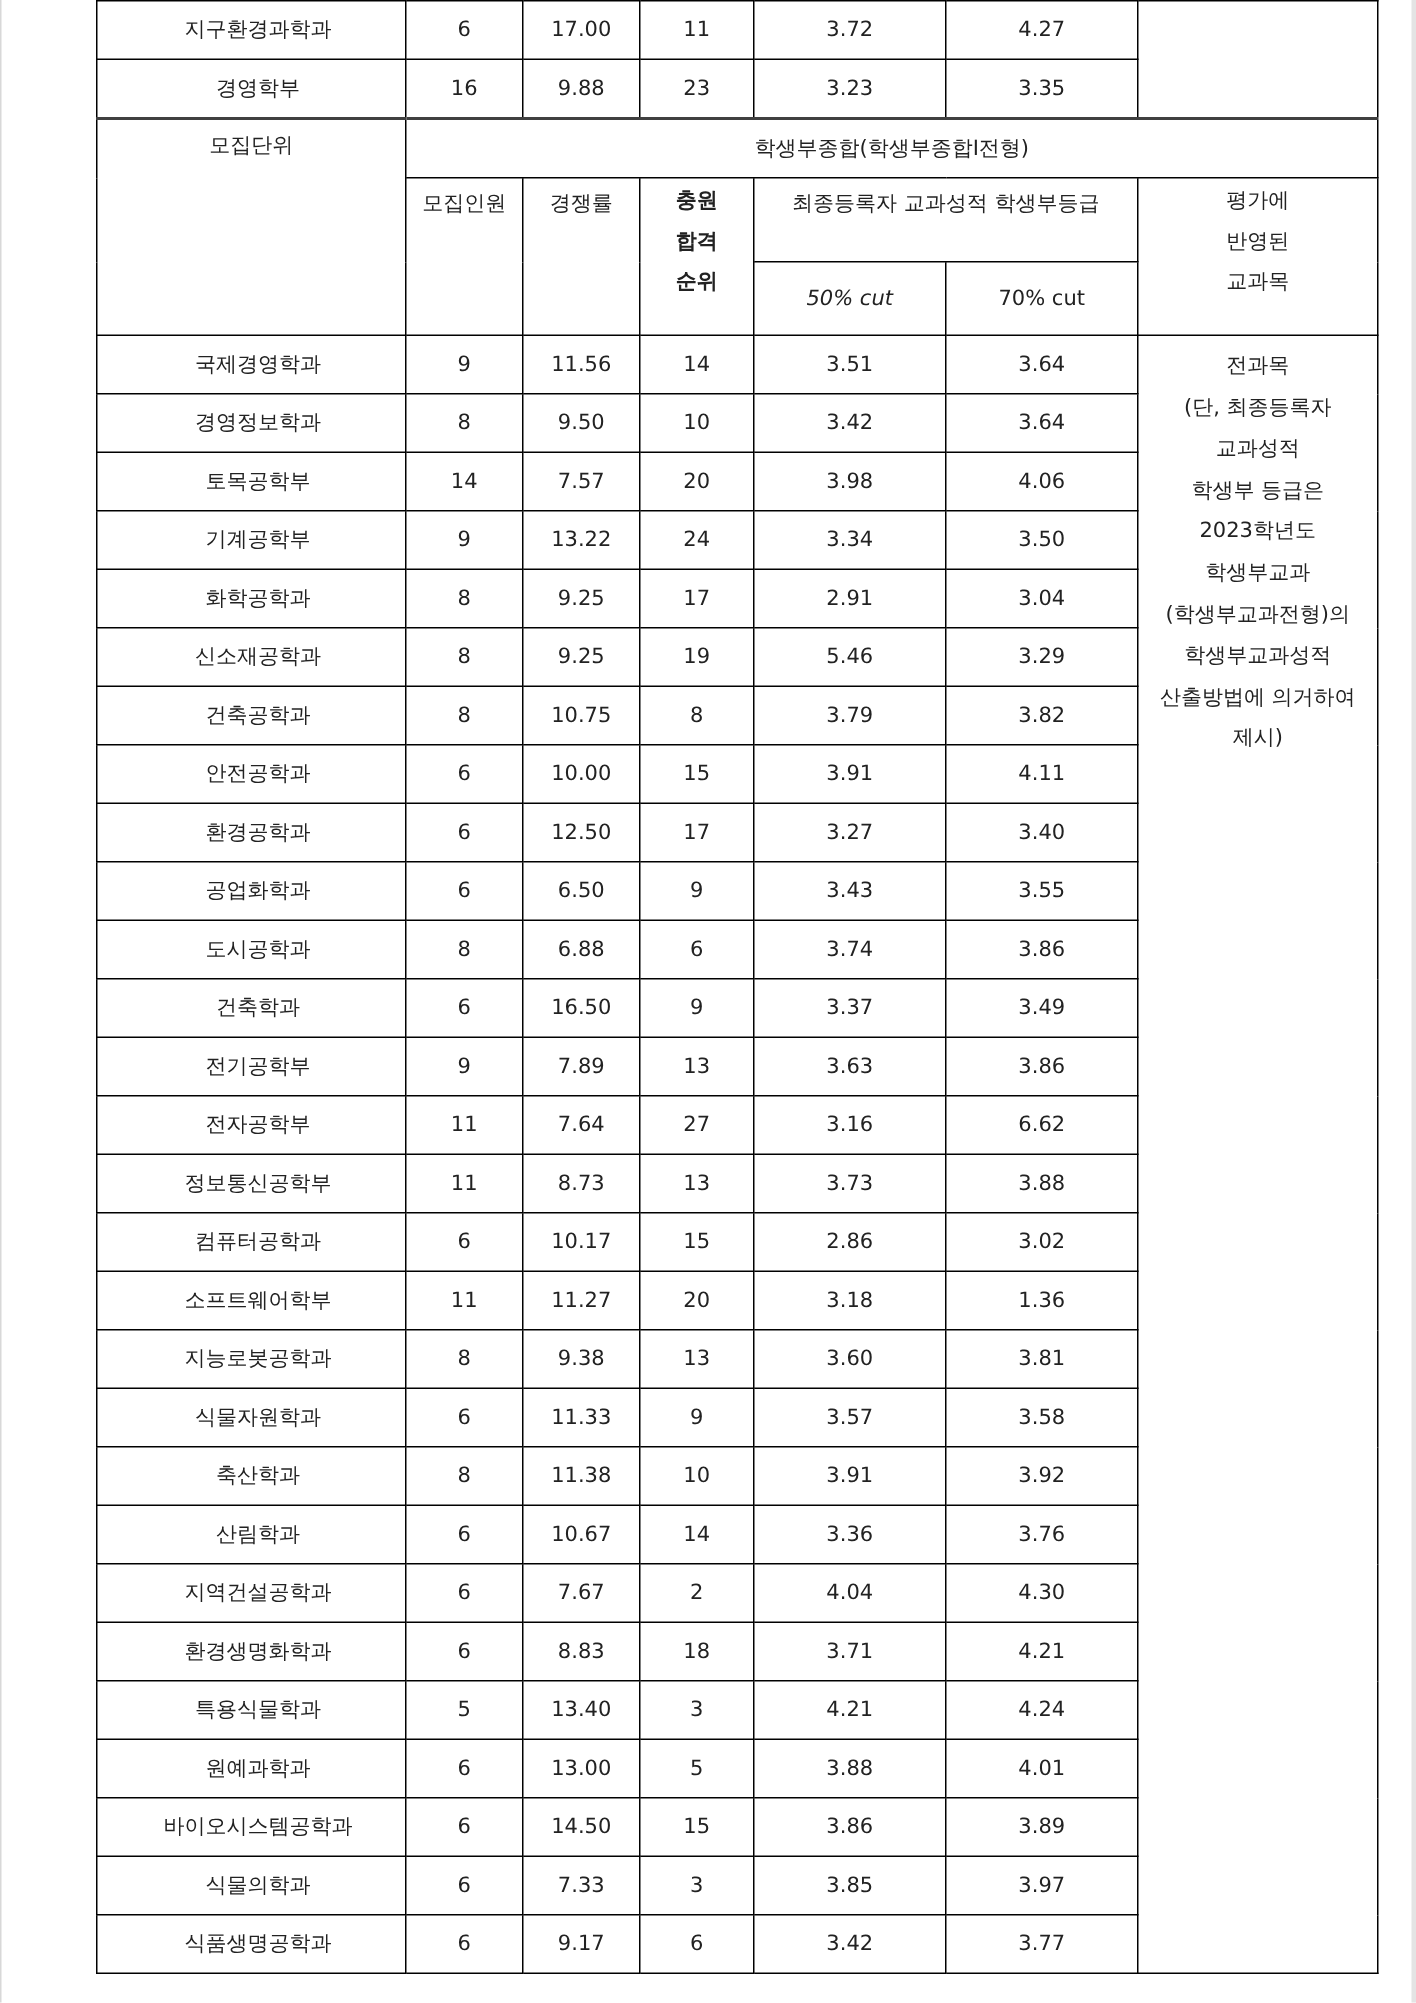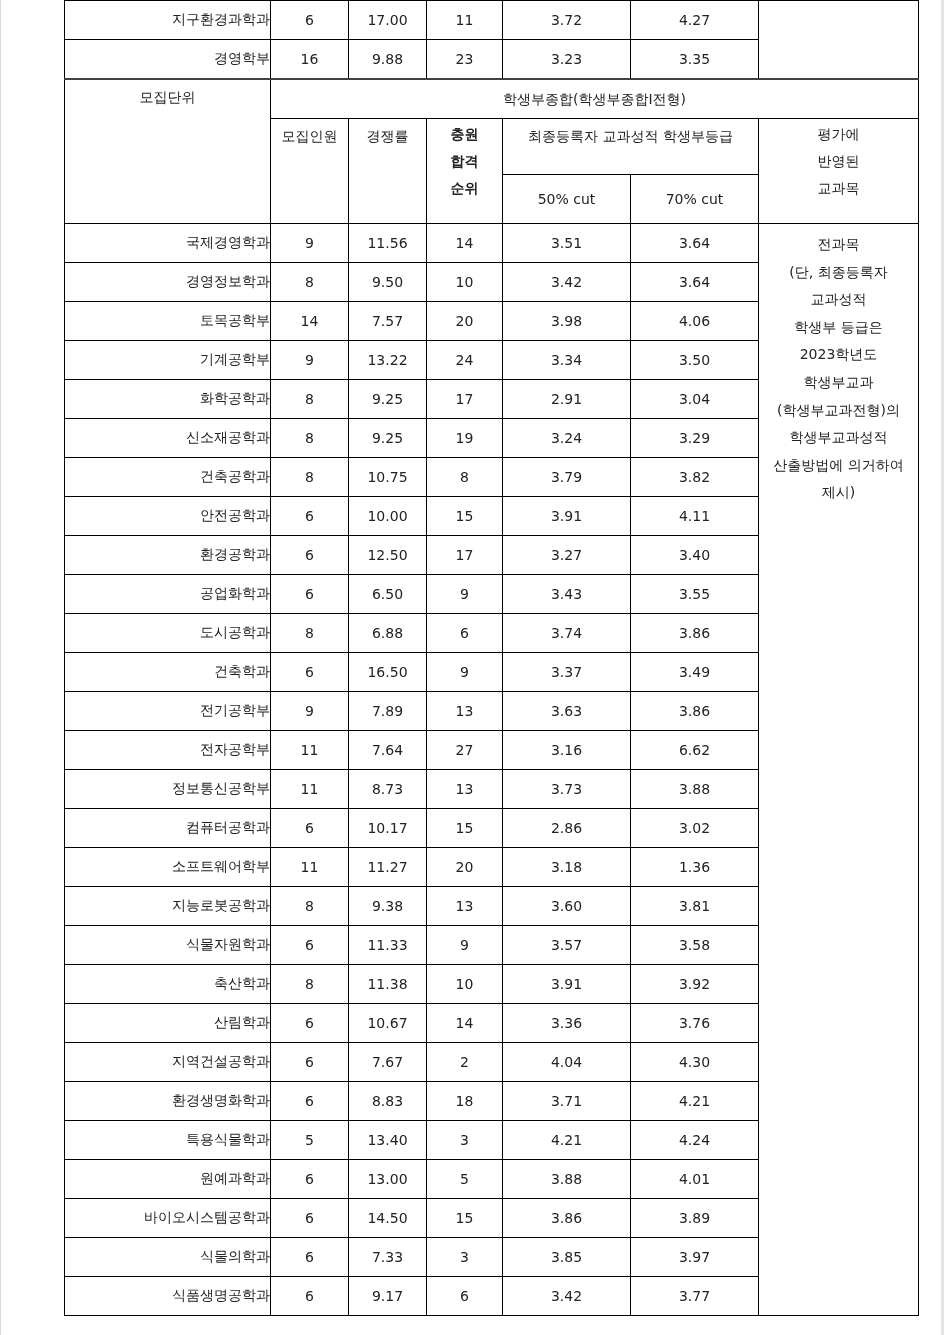--- a/index.html
+++ b/index.html
@@ -21,21 +21,21 @@
   }
   table.grid td {
     border: 1px solid #000;
     padding: 0;
     text-align: center;
     vertical-align: middle;
     height: 38px;
     line-height: 18px;
     white-space: nowrap;
   }
-  table.grid td.name { text-align: right; padding-left: 9px; font-family: Liberation Mono, monospace; }
+  table.grid td.name { text-align: center; padding-left: 9px; }
   tr.thick-top td { border-top: 2px solid #404040; }
   td.hdr-top { vertical-align: top !important; padding-top: 8px !important; }
   .note-cell { vertical-align: top !important; padding-top: 7px !important; line-height: 27.6px !important; white-space: normal !important; }
   .note-line { display: block; }
   .hdr-line { display: block; line-height: 27px; }
 </style>
 </head>
 <body>
 
 <div class="left-edge"></div>
@@ -84,21 +84,21 @@
         <span class="hdr-line">순위</span>
       </td>
       <td colspan="2" class="hdr-top" style="height:47px;">최종등록자 교과성적 학생부등급</td>
       <td rowspan="2" class="hdr-top" style="padding-top:2px !important;">
         <span class="hdr-line">평가에</span>
         <span class="hdr-line">반영된</span>
         <span class="hdr-line">교과목</span>
       </td>
     </tr>
     <tr>
-      <td style="height:48px;">50% cut</td>
+      <td style="height:48px;font-style:italic;">50% cut</td>
       <td style="height:48px;">70% cut</td>
     </tr>
   <tr>
     <td class="name">국제경영학과</td>
     <td>9</td>
     <td>11.56</td>
     <td>14</td>
     <td>3.51</td>
     <td>3.64</td>
   <td rowspan="28" class="note-cell">
@@ -144,21 +144,21 @@
     <td>9.25</td>
     <td>17</td>
     <td>2.91</td>
     <td>3.04</td>
   </tr>
       <tr>
     <td class="name">신소재공학과</td>
     <td>8</td>
     <td>9.25</td>
     <td>19</td>
-    <td>3.24</td>
+    <td>5.46</td>
     <td>3.29</td>
   </tr>
       <tr>
     <td class="name">건축공학과</td>
     <td>8</td>
     <td>10.75</td>
     <td>8</td>
     <td>3.79</td>
     <td>3.82</td>
   </tr>

